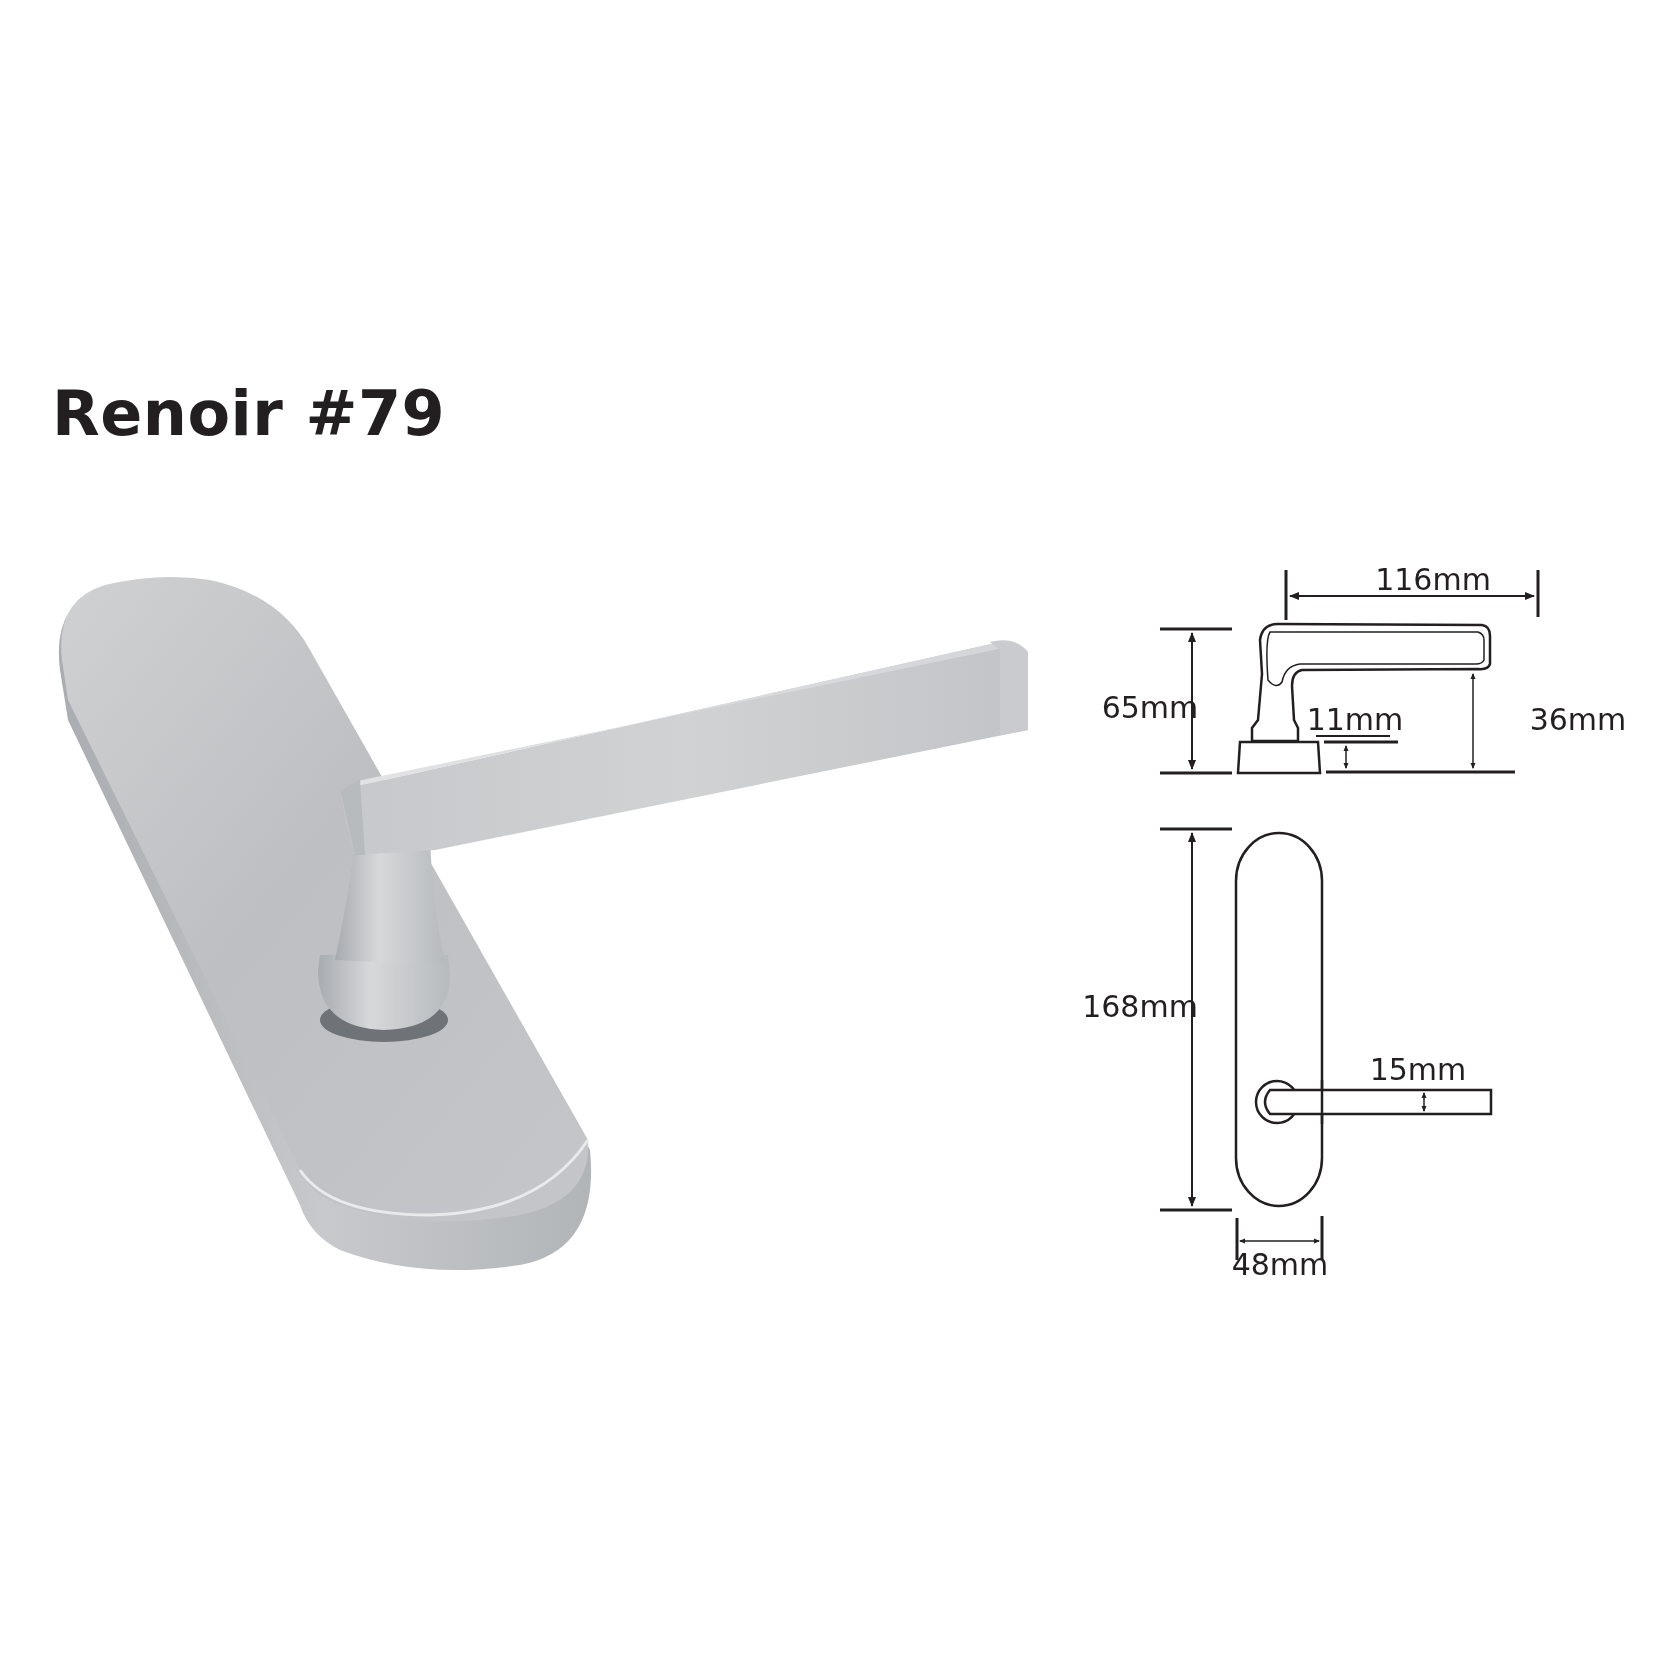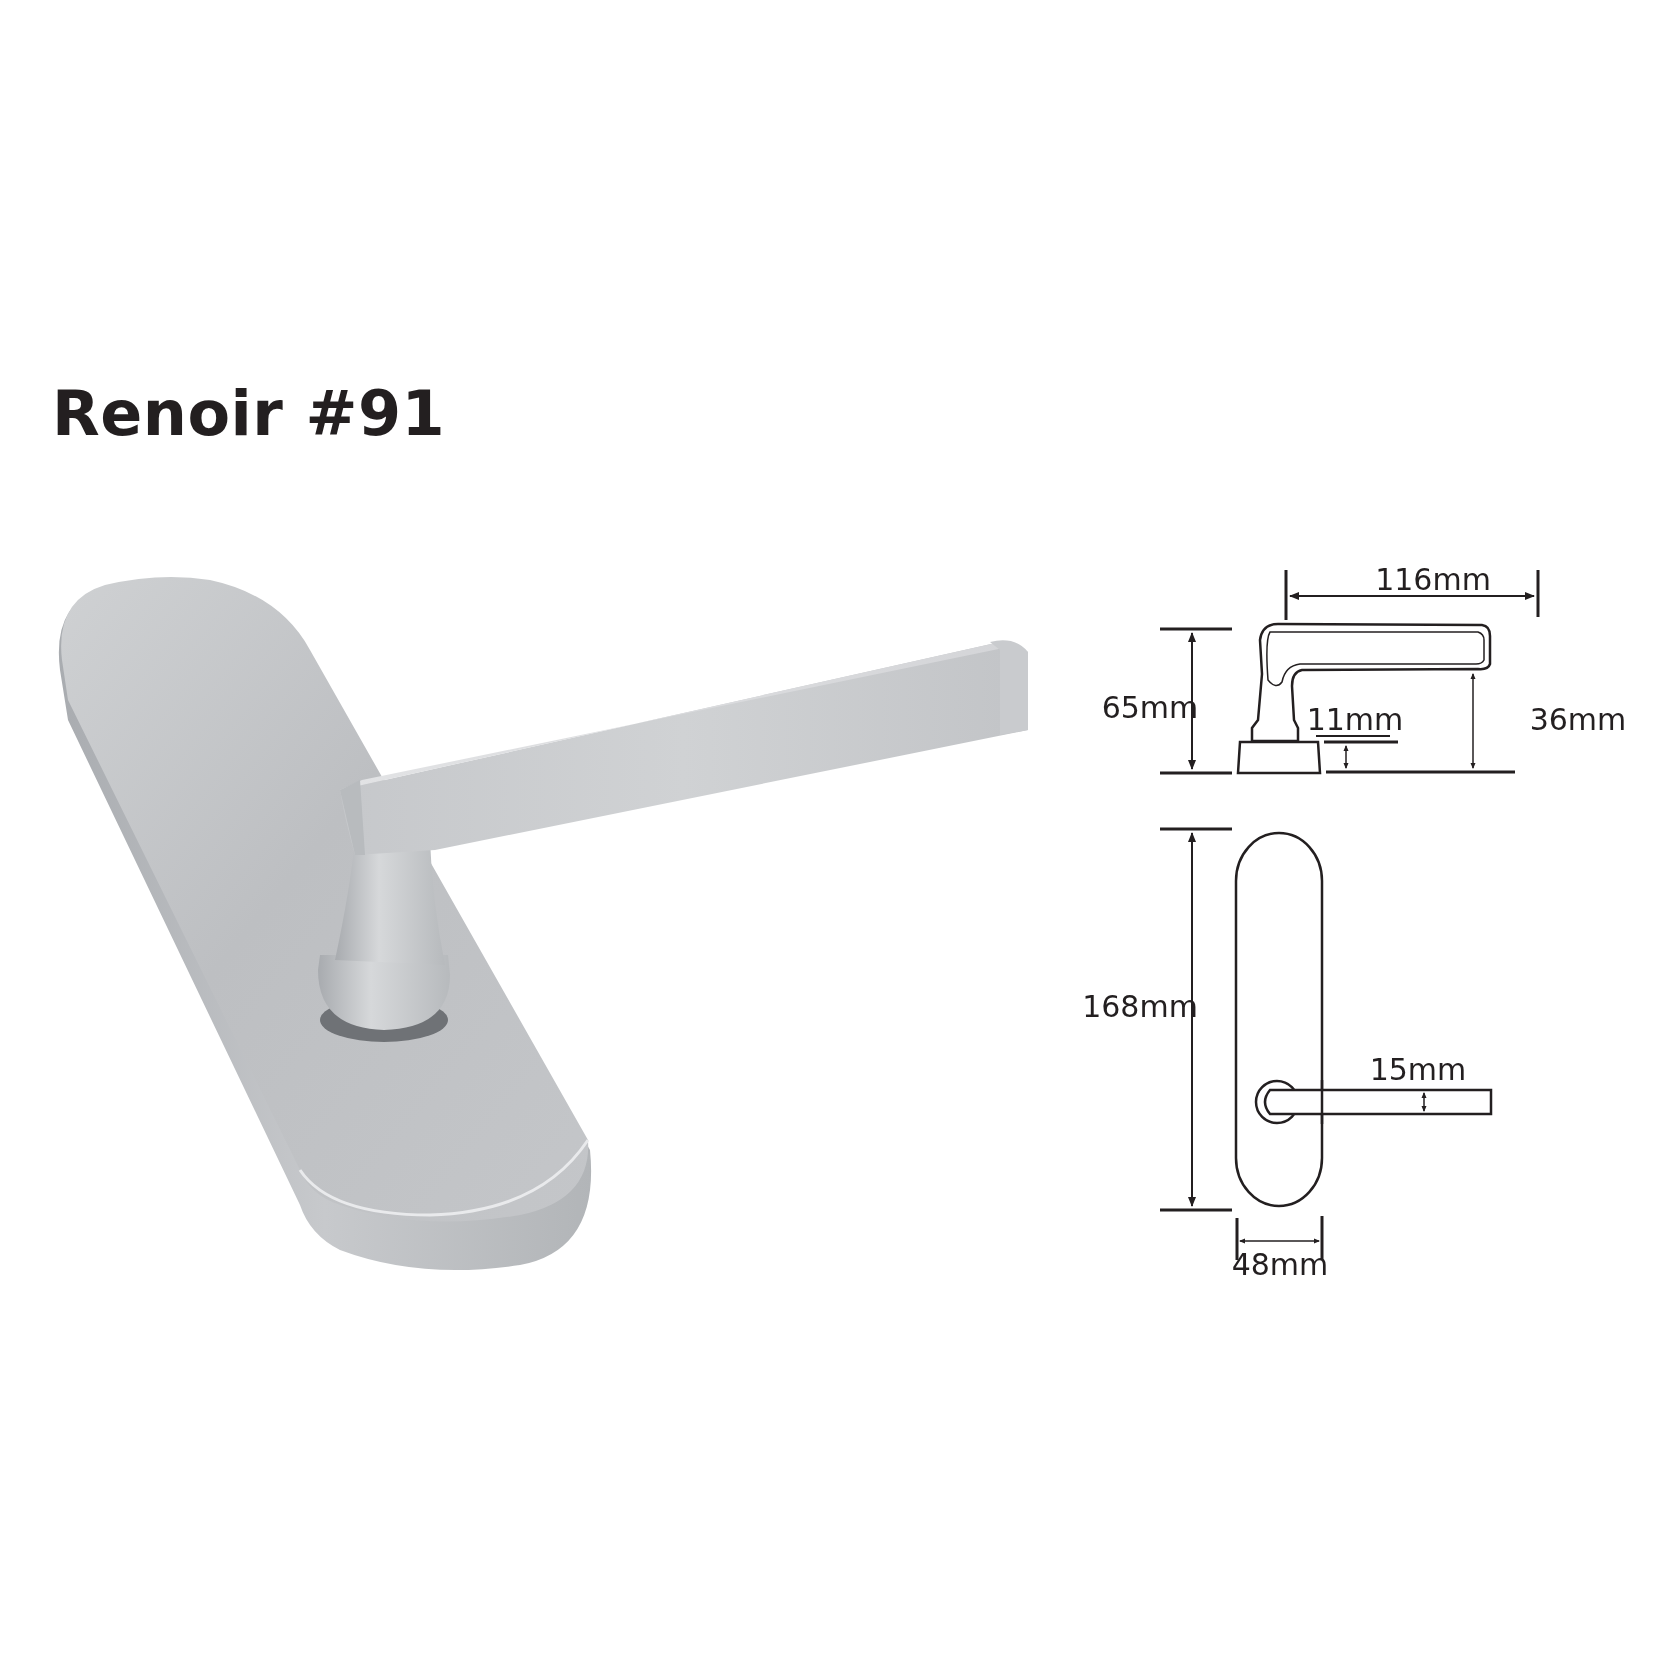--- a/index.html
+++ b/index.html
@@ -5,21 +5,21 @@
   html, body { margin: 0; padding: 0; background: #ffffff; }
   body { width: 1676px; height: 1676px; position: relative; overflow: hidden; font-family: "DejaVu Sans", sans-serif; color: #231f20; }
   .title { position: absolute; left: 52px; top: 383px; font-size: 62px; font-weight: bold; letter-spacing: 0.5px; line-height: 1; color: #231f20; }
   .photo { position: absolute; left: 0; top: 0; }
   .drawing { position: absolute; left: 0; top: 0; }
   .dim-label { font-family: "DejaVu Sans", sans-serif; font-size: 30px; fill: #231f20; }
 </style>
 </head>
 <body>
 
-<div class="title">Renoir #91</div>
+<div class="title">Renoir #79</div>
 
 <svg class="photo" width="1676" height="1676" viewBox="0 0 1676 1676">
   <defs>
     <linearGradient id="plateFace" x1="0" y1="0" x2="1" y2="1">
       <stop offset="0" stop-color="#cfd1d3"></stop>
       <stop offset="0.45" stop-color="#bdbfc2"></stop>
       <stop offset="1" stop-color="#c4c6c9"></stop>
     </linearGradient>
     <linearGradient id="plateEdge" x1="0" y1="0" x2="1" y2="0">
       <stop offset="0" stop-color="#a9acb0"></stop>

